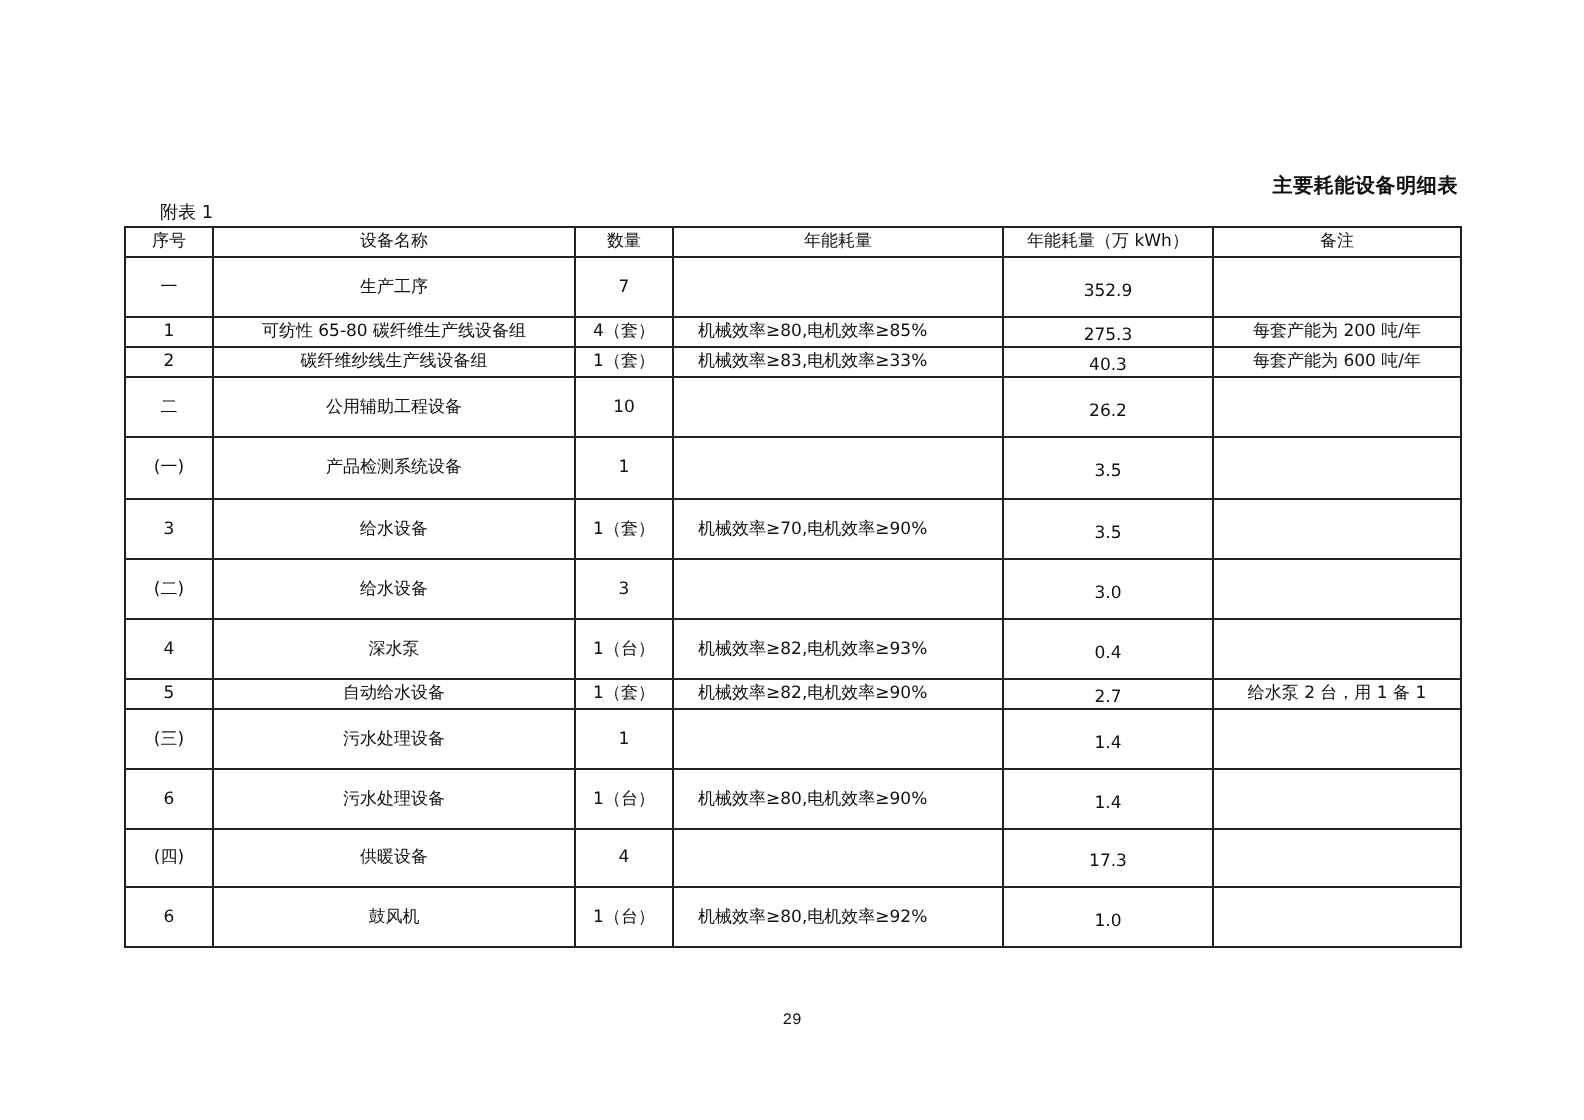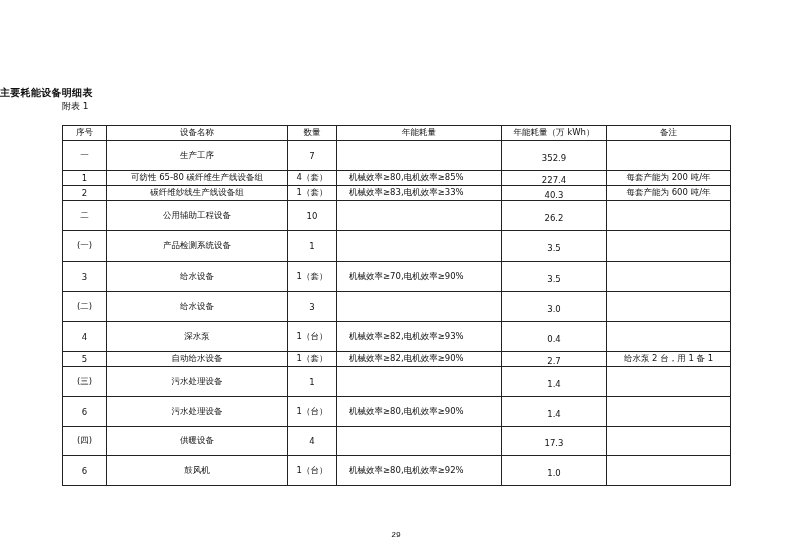--- a/index.html
+++ b/index.html
@@ -1,29 +1,29 @@
 <!DOCTYPE html>
 <html><head>
 <meta charset="utf-8">
 <style>
   html, body { margin:0; padding:0; background:#ffffff; }
   body { width:792px; height:560px; position:relative; overflow:hidden;
          font-family:"DejaVu Sans", sans-serif; color:#111; }
-  .title { position:absolute; left:0; width:729px; top:86px; text-align:left;
+  .title { position:absolute; left:0; width:729px; top:86px; text-align:right;
            font-size:10px; font-weight:bold; letter-spacing:0.3px; }
-  .caption { position:absolute; left:62px; top:100px; font-size:9px; }
-  table { position:absolute; left:62px; top:125px; border-collapse:collapse;
+  .caption { position:absolute; left:80px; top:100px; font-size:9px; }
+  table { position:absolute; left:62px; top:113px; border-collapse:collapse;
           table-layout:fixed; font-size:8.5px; }
   td, th { border:1px solid #222; text-align:center; vertical-align:middle;
            padding:0 2px; white-space:nowrap; overflow:hidden; font-weight:normal; }
   th { height:14px; }
   td.eff { text-align:left; padding-left:12px; }
   td.num { padding-top:4px; }
   .page-num { position:absolute; left:0; width:792px; top:506px; text-align:center;
-              font-family:Liberation Mono, monospace; font-size:8px;margin-top:24px; }
+              font-family:Liberation Mono, monospace; font-size:8px; }
 </style>
 </head>
 <body>
 
 <div class="title">主要耗能设备明细表</div>
 <div class="caption">附表 1</div>
 
 <table>
   <colgroup>
     <col style="width:44px">
@@ -50,21 +50,21 @@
         <td>7</td>
         <td class="eff"></td>
         <td class="num">352.9</td>
         <td></td>
       </tr>
       <tr style="height: 15px;">
         <td>1</td>
         <td>可纺性 65-80 碳纤维生产线设备组</td>
         <td>4（套）</td>
         <td class="eff">机械效率≥80,电机效率≥85%</td>
-        <td class="num">227.4</td>
+        <td class="num">275.3</td>
         <td>每套产能为 200 吨/年</td>
       </tr>
       <tr style="height: 15px;">
         <td>2</td>
         <td>碳纤维纱线生产线设备组</td>
         <td>1（套）</td>
         <td class="eff">机械效率≥83,电机效率≥33%</td>
         <td class="num">40.3</td>
         <td>每套产能为 600 吨/年</td>
       </tr>

